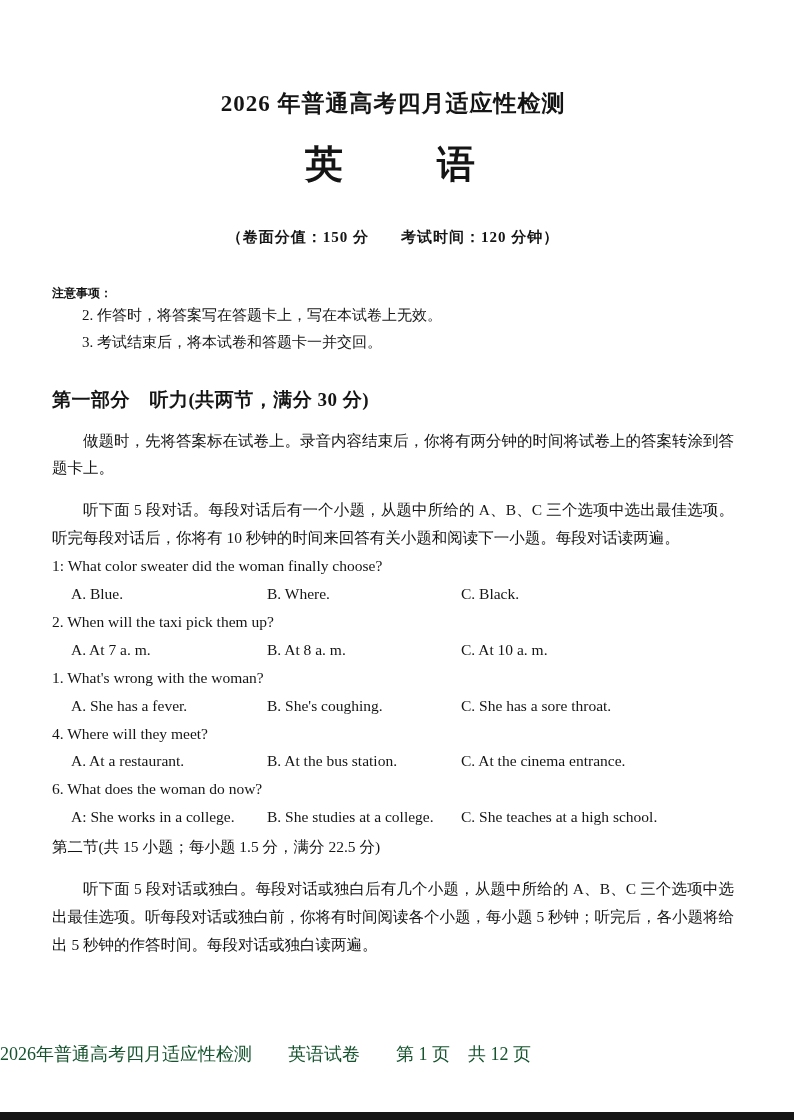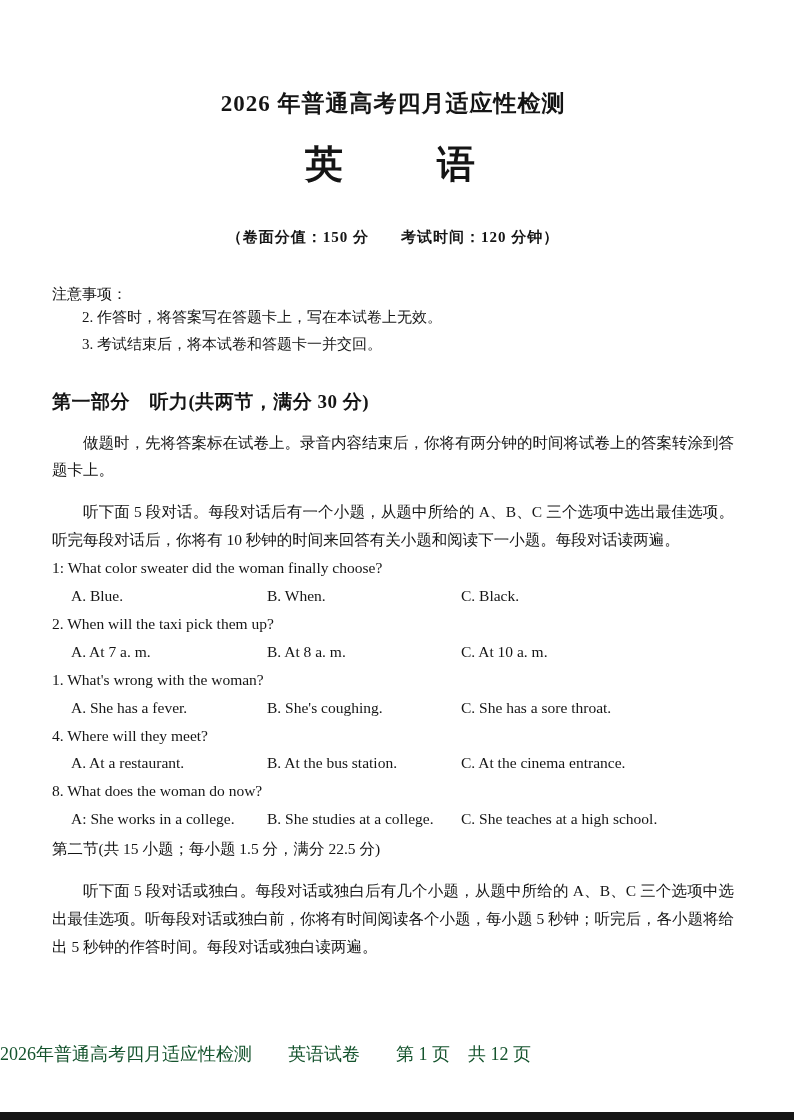--- a/index.html
+++ b/index.html
@@ -31,22 +31,22 @@
   }
   .exam-meta {
     text-align: center;
     font-size: 15px;
     font-weight: bold;
     margin-top: 38px;
     letter-spacing: 1px;
   }
   .notice { margin-top: 32px; }
   .notice-heading {
-    font-size: 15px;
-    font-weight: normal;
+    font-size: 12px;
+    font-weight: bold;
     margin-top: 38px;
   }
   .notice-item {
     font-size: 15px;
     line-height: 1.82;
     margin-left: 30px;
   }
   .part-heading {
     font-size: 19px;
     font-weight: bold;
@@ -112,21 +112,21 @@
   <div>
     <div class="part-heading">第一部分　听力(共两节，满分 30 分)</div>
     <div class="para">做题时，先将答案标在试卷上。录音内容结束后，你将有两分钟的时间将试卷上的答案转涂到答题卡上。</div>
 
     <div class="para">听下面 5 段对话。每段对话后有一个小题，从题中所给的 A、B、C 三个选项中选出最佳选项。听完每段对话后，你将有 10 秒钟的时间来回答有关小题和阅读下一小题。每段对话读两遍。</div>
 
     <div class="question">
       <div class="q-text">1: What color sweater did the woman finally choose?</div>
       <div class="q-options">
         <span class="opt-a">A. Blue.</span>
-        <span class="opt-b">B. When.</span>
+        <span class="opt-b">B. Where.</span>
         <span class="opt-c">C.  Black.</span>
       </div>
     </div>
 
     <div class="question">
       <div class="q-text">2. When will the taxi pick them up?</div>
       <div class="q-options">
         <span class="opt-a">A. At 7 a. m.</span>
         <span class="opt-b">B. At 8 a. m.</span>
         <span class="opt-c">C. At 10 a. m.</span>
@@ -145,21 +145,21 @@
     <div class="question">
       <div class="q-text">4. Where will they meet?</div>
       <div class="q-options">
         <span class="opt-a">A. At a restaurant.</span>
         <span class="opt-b">B. At the bus station.</span>
         <span class="opt-c">C. At the cinema entrance.</span>
       </div>
     </div>
 
     <div class="question">
-      <div class="q-text">8. What does the woman do now?</div>
+      <div class="q-text">6. What does the woman do now?</div>
       <div class="q-options">
         <span class="opt-a">A: She works in a college.</span>
         <span class="opt-b">B. She studies at a college.</span>
         <span class="opt-c">C. She teaches at a high school.</span>
       </div>
     </div>
 
     <div class="sec-heading">第二节(共 15 小题；每小题 1.5 分，满分 22.5 分)</div>
     <div class="para">听下面 5 段对话或独白。每段对话或独白后有几个小题，从题中所给的 A、B、C 三个选项中选出最佳选项。听每段对话或独白前，你将有时间阅读各个小题，每小题 5 秒钟；听完后，各小题将给出 5 秒钟的作答时间。每段对话或独白读两遍。</div>
   </div>

